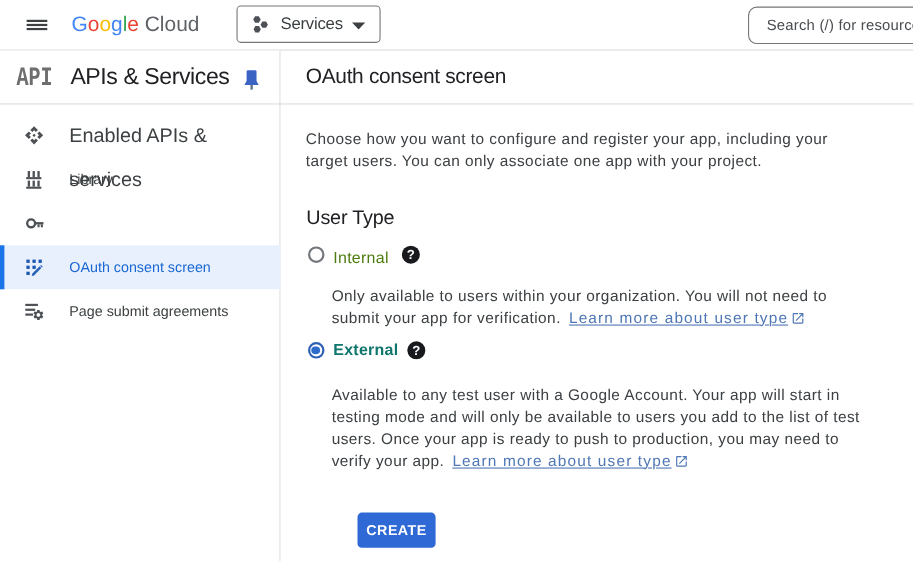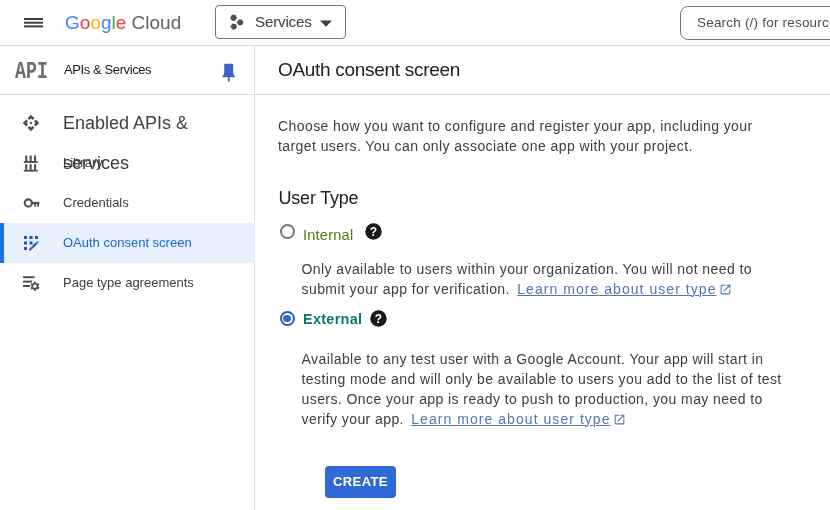--- a/index.html
+++ b/index.html
@@ -33,21 +33,21 @@
 <svg class="abs" style="left:320px;top:19.8px;" width="12" height="7" viewBox="0 0 12 7">
   <path fill="#3c4043" d="M0 0.5 L12 0.5 L6 6.8 Z"></path>
 </svg>
 
 <div class="abs" style="left:680px;top:6px;width:170px;height:34px;border:1px solid #747775;border-radius:8px;background:#fff;"></div>
 <div class="abs" style="left:697px;top:12.5px;font-size:13.5px;letter-spacing:0.2px;line-height:19px;color:#494d51;white-space:nowrap;">Search (/) for resources, docs, products, and more</div>
 
 <div class="abs" style="left:0;top:46px;width:255px;height:464px;background:#fff;border-right:1px solid #e0e0e0;"></div>
 
 <div class="abs" style="left:15px;top:60px;font-family:'Liberation Mono',monospace;font-size:24px;font-weight:bold;color:#6e6e6e;line-height:24px;transform:scaleX(0.76);transform-origin:left top;">API</div>
-<div class="abs" style="left:64px;top:58px;font-size:13px;letter-spacing:-0.4px;line-height:24px;color:#202124;">APIs &amp; Services</div>
+<div class="abs" style="left:64px;top:58px;font-size:21px;letter-spacing:-0.4px;line-height:24px;color:#202124;">APIs &amp; Services</div>
 <svg class="abs" style="left:221px;top:62.5px;" width="15" height="19" viewBox="0 0 15 19">
   <rect x="3.2" y="0.8" width="9" height="11" rx="1.3" fill="#3b63c4"></rect>
   <path fill="#3b63c4" d="M1.2 14.2 L3.2 10.6 L12.2 10.6 L14.2 14.2 Z"></path>
   <rect x="6.7" y="14.2" width="2.1" height="4.3" fill="#5a7086"></rect>
 </svg>
 <div class="abs" style="left:0;top:94px;width:830px;height:1px;background:#dadce0;"></div>
 
 <div id="menu" class="abs" style="left:0;top:103px;width:255px;">
   <div style="position:relative;height:40px;">
     <svg class="abs" style="left:22px;top:11px;" width="18" height="18" viewBox="0 0 24 24">
@@ -70,21 +70,20 @@
     </svg>
     <div class="abs" style="left:63px;top:0;line-height:40px;font-size:13px;color:#3c4043;">Library</div>
   </div>
   <div style="position:relative;height:40px;">
     <svg class="abs" style="left:22px;top:11px;" width="18" height="18" viewBox="0 0 18 18">
       <circle cx="6.3" cy="9" r="3.6" fill="none" stroke="#4d5156" stroke-width="2.1"></circle>
       <rect x="9.9" y="7.9" width="7.6" height="2.2" fill="#4d5156"></rect>
       <rect x="12.1" y="10.1" width="1.9" height="2.5" fill="#4d5156"></rect>
       <rect x="15.1" y="10.1" width="1.9" height="2.5" fill="#4d5156"></rect>
     </svg>
-    <div class="abs" style="left:63px;top:0;line-height:40px;font-size:13px;color:#3c4043;">Credentials</div>
   </div>
   <div style="position:relative;height:40px;background:#e8f0fe;">
     <div class="abs" style="left:0;top:0;width:3.5px;height:40px;background:#1a73e8;"></div>
     <svg class="abs" style="left:22px;top:11px;" width="18" height="18" viewBox="0 0 18 18">
       <g fill="#1c57b0">
         <rect x="2" y="2" width="3" height="3"></rect>
           <rect x="7.5" y="2" width="3" height="3"></rect>
           <rect x="13" y="2" width="3" height="3"></rect>
         <rect x="2" y="7.5" width="3" height="3"></rect>
           <rect x="7.5" y="7.5" width="3" height="3"></rect>
@@ -99,21 +98,21 @@
     <svg class="abs" style="left:22px;top:11px;" width="18" height="18" viewBox="0 0 18 18">
       <g fill="#4d5156">
         <rect x="1" y="2.2" width="11.5" height="2"></rect>
         <rect x="1" y="6.6" width="9" height="2"></rect>
         <rect x="1" y="11" width="7" height="2"></rect>
       </g>
       <g transform="translate(7.2,6.6) scale(0.475)">
           <path fill="#4d5156" d="M19.14 12.94c.04-.3.06-.61.06-.94 0-.32-.02-.64-.07-.94l2.03-1.58c.18-.14.23-.41.12-.61l-1.92-3.32c-.12-.22-.37-.29-.59-.22l-2.39.96c-.5-.38-1.03-.7-1.62-.94l-.36-2.54c-.04-.24-.24-.41-.48-.41h-3.84c-.24 0-.43.17-.47.41l-.36 2.54c-.59.24-1.13.57-1.62.94l-2.39-.96c-.22-.08-.47 0-.59.22L2.74 8.87c-.12.21-.08.47.12.61l2.03 1.58c-.05.3-.09.63-.09.94s.02.64.07.94l-2.03 1.58c-.18.14-.23.41-.12.61l1.92 3.32c.12.22.37.29.59.22l2.39-.96c.5.38 1.03.7 1.62.94l.36 2.54c.05.24.24.41.48.41h3.84c.24 0 .44-.17.47-.41l.36-2.54c.59-.24 1.13-.56 1.62-.94l2.39.96c.22.08.47 0 .59-.22l1.92-3.32c.12-.22.07-.47-.12-.61l-2.01-1.58zM12 15.6c-1.98 0-3.6-1.62-3.6-3.6s1.62-3.6 3.6-3.6 3.6 1.62 3.6 3.6-1.62 3.6-3.6 3.6z"></path>
         </g>
     </svg>
-    <div class="abs" style="left:63px;top:0;line-height:40px;font-size:13px;color:#3c4043;">Page type agreements</div>
+    <div class="abs" style="left:63px;top:0;line-height:40px;font-size:13px;color:#3c4043;">Page submit agreements</div>
   </div>
 </div>
 
 <div class="abs" style="left:278px;top:58px;font-size:19px;letter-spacing:-0.3px;line-height:24px;color:#202124;">OAuth consent screen</div>
 
 <div class="abs" style="left:278px;top:116px;font-size:14px;letter-spacing:0.42px;line-height:20px;color:#3c4043;">
 Choose how you want to configure and register your app, including your<br>target users. You can only associate one app with your project.
 </div>
 
 <div class="abs" style="left:278.5px;top:186px;font-size:18px;letter-spacing:-0.2px;line-height:24px;color:#202124;">User Type</div>

